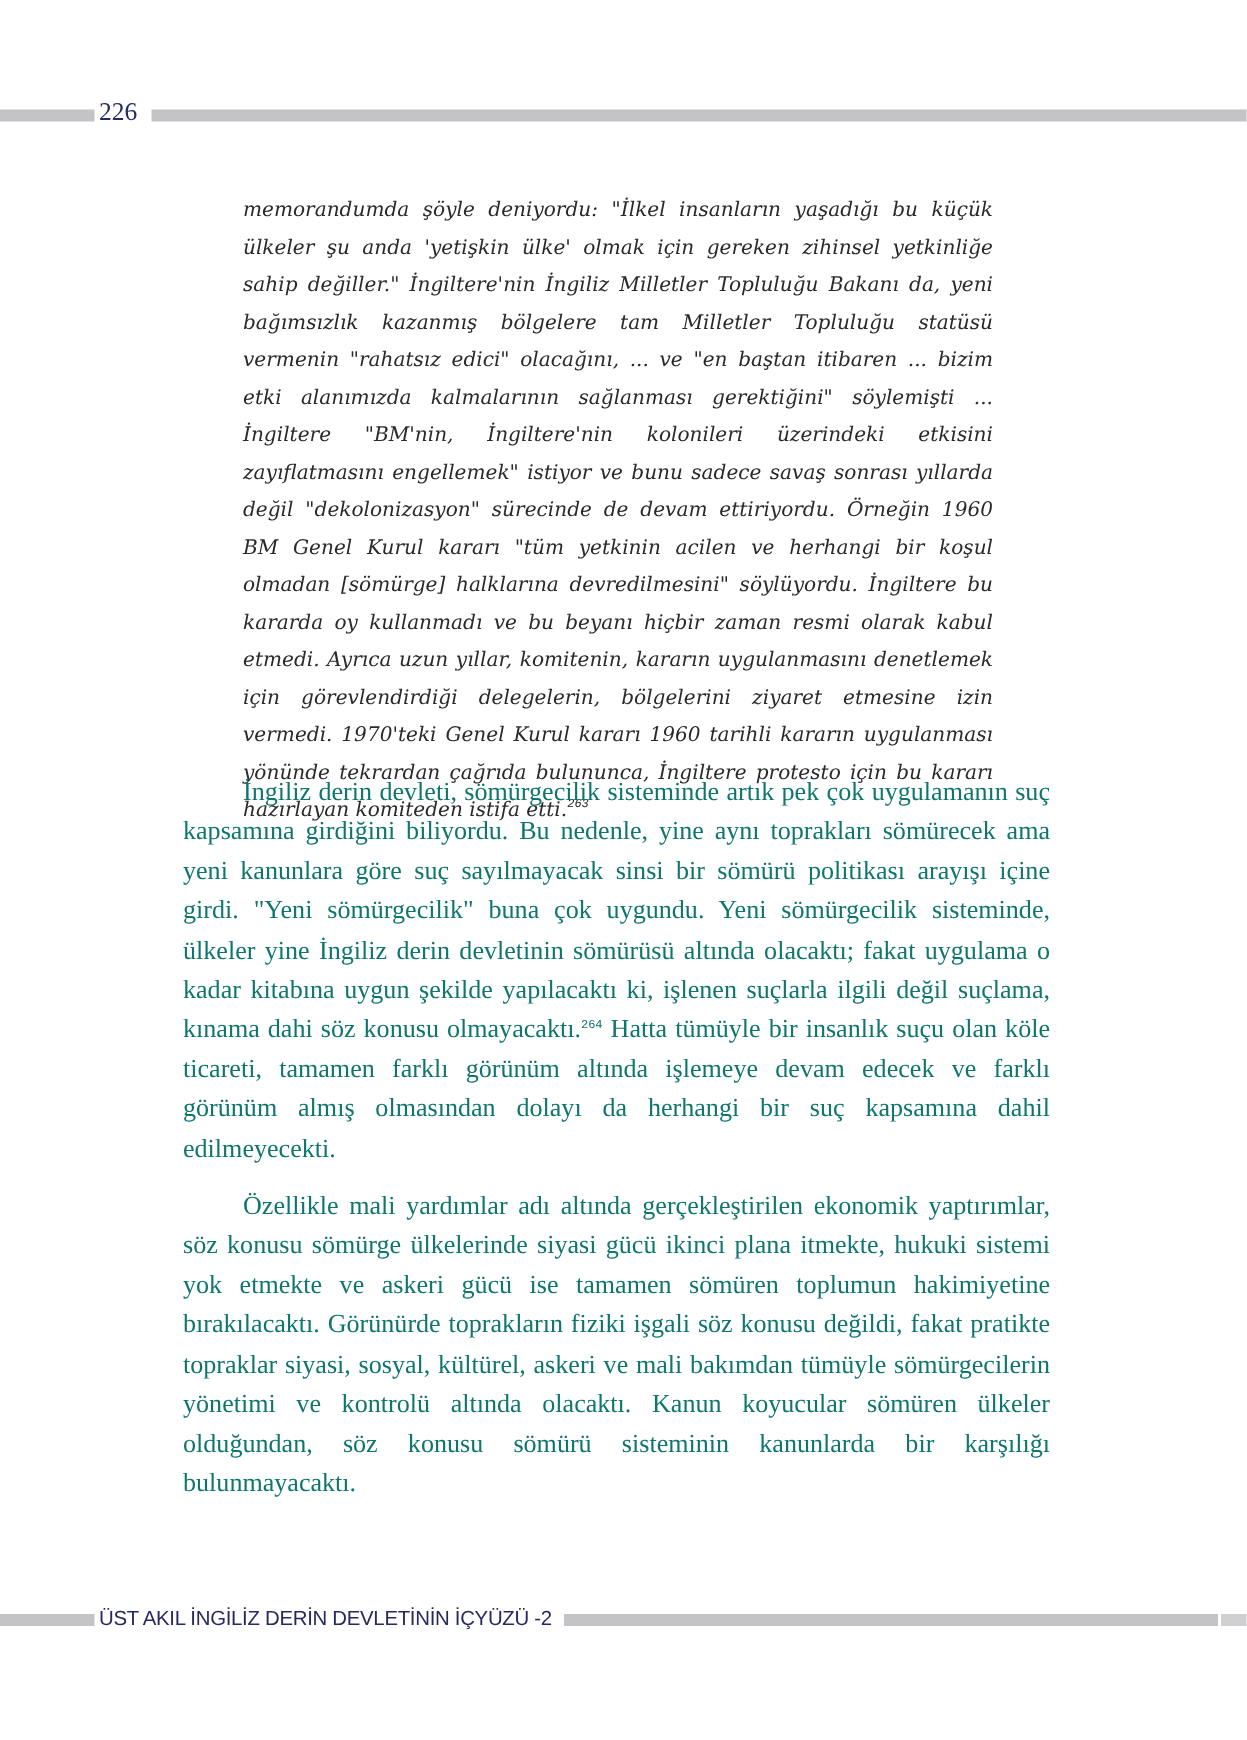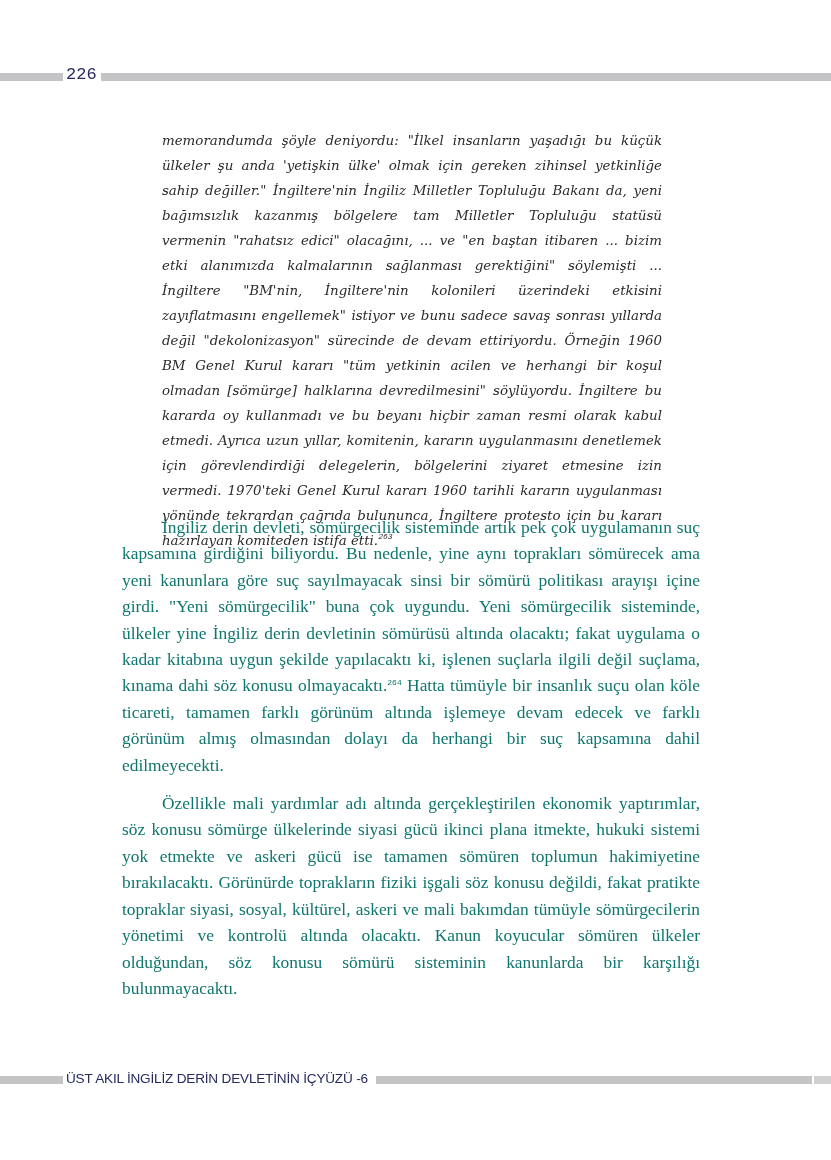--- a/index.html
+++ b/index.html
@@ -1,21 +1,21 @@
 <!DOCTYPE html>
 <html><head>
   <meta charset="utf-8">
   <style>
     html, body { margin: 0; padding: 0; background: #ffffff; }
     body { width: 831px; height: 1160px; position: relative; overflow: hidden; }
     .page { position: absolute; left: 0; top: 0; width: 831px; height: 1160px; background: #ffffff; }
 
     
     .hdr-bar-left { position: absolute; left: 0; top: 73px; width: 63px; height: 8px; background: #c4c4c6; }
-    .hdr-num { position: absolute; left: 66px; top: 64px; font-family: Liberation Mono, monospace; font-size: 17px; color: #262a60; line-height: 22px; }
+    .hdr-num { position: absolute; left: 66px; top: 64px; font-family: Liberation Serif, serif; font-size: 17px; color: #262a60; line-height: 22px; }
     .hdr-bar-right { position: absolute; left: 101px; top: 73px; width: 730px; height: 8px; background: #c4c4c6; }
 
     
     .quote { position: absolute; left: 162px; top: 128px; width: 500px;
       font-family: "DejaVu Serif", serif; font-style: italic; font-size: 13.4px; line-height: 25px;
       color: #2a2a2a; text-align: justify; }
     .quote p { margin: 0; }
 
     
     .body { position: absolute; left: 122px; top: 514px; width: 578px;
@@ -43,17 +43,17 @@
   <div class="quote">
     <p><span>memorandumda şöyle deniyordu: "İlkel insanların yaşadığı bu küçük ülkeler şu anda 'yetişkin ülke' olmak için gereken zihinsel yetkinliğe sahip değiller." İngiltere'nin İngiliz Milletler Topluluğu Bakanı da, yeni bağımsızlık kazanmış bölgelere tam Milletler Topluluğu statüsü vermenin "rahatsız edici" olacağını, ... ve "en baştan itibaren ... bizim etki alanımızda kalmalarının sağlanması gerektiğini" söylemişti ... İngiltere "BM'nin, İngiltere'nin kolonileri üzerindeki etkisini zayıflatmasını engellemek" istiyor ve bunu sadece savaş sonrası yıllarda değil "dekolonizasyon" sürecinde de devam ettiriyordu. Örneğin 1960 BM Genel Kurul kararı "tüm yetkinin acilen ve herhangi bir koşul olmadan [sömürge] halklarına devredilmesini" söylüyordu. İngiltere bu kararda oy kullanmadı ve bu beyanı hiçbir zaman resmi olarak kabul etmedi. Ayrıca uzun yıllar, komitenin, kararın uygulanmasını denetlemek için görevlendirdiği delegelerin, bölgelerini ziyaret etmesine izin vermedi. 1970'teki Genel Kurul kararı 1960 tarihli kararın uygulanması yönünde tekrardan çağrıda bulununca, İngiltere protesto için bu kararı hazırlayan komiteden istifa etti.</span><sup class="fn">263</sup></p>
   </div>
 
   <div class="body">
     <p><span>İngiliz derin devleti, sömürgecilik sisteminde artık pek çok uygulamanın suç kapsamına girdiğini biliyordu. Bu nedenle, yine aynı toprakları sömürecek ama yeni kanunlara göre suç sayılmayacak sinsi bir sömürü politikası arayışı içine girdi. "Yeni sömürgecilik" buna çok uygundu. Yeni sömürgecilik sisteminde, ülkeler yine İngiliz derin devletinin sömürüsü altında olacaktı; fakat uygulama o kadar kitabına uygun şekilde yapılacaktı ki, işlenen suçlarla ilgili değil suçlama, kınama dahi söz konusu olmayacaktı.</span><sup class="fn">264</sup><span> Hatta tümüyle bir insanlık suçu olan köle ticareti, tamamen farklı görünüm altında işlemeye devam edecek ve farklı görünüm almış olmasından dolayı da herhangi bir suç kapsamına dahil edilmeyecekti.</span></p>
     <p><span>Özellikle mali yardımlar adı altında gerçekleştirilen ekonomik yaptırımlar, söz konusu sömürge ülkelerinde siyasi gücü ikinci plana itmekte, hukuki sistemi yok etmekte ve askeri gücü ise tamamen sömüren toplumun hakimiyetine bırakılacaktı. Görünürde toprakların fiziki işgali söz konusu değildi, fakat pratikte topraklar siyasi, sosyal, kültürel, askeri ve mali bakımdan tümüyle sömürgecilerin yönetimi ve kontrolü altında olacaktı. Kanun koyucular sömüren ülkeler olduğundan, söz konusu sömürü sisteminin kanunlarda bir karşılığı bulunmayacaktı.</span></p>
   </div>
 
   <div class="ftr-bar-left"></div>
-  <div class="ftr-title">ÜST AKIL İNGİLİZ DERİN DEVLETİNİN İÇYÜZÜ -6</div>
+  <div class="ftr-title">ÜST AKIL İNGİLİZ DERİN DEVLETİNİN İÇYÜZÜ -2</div>
   <div class="ftr-bar-right"></div>
   <div class="ftr-bar-end"></div>
 
 </div>
 
 </body></html>

